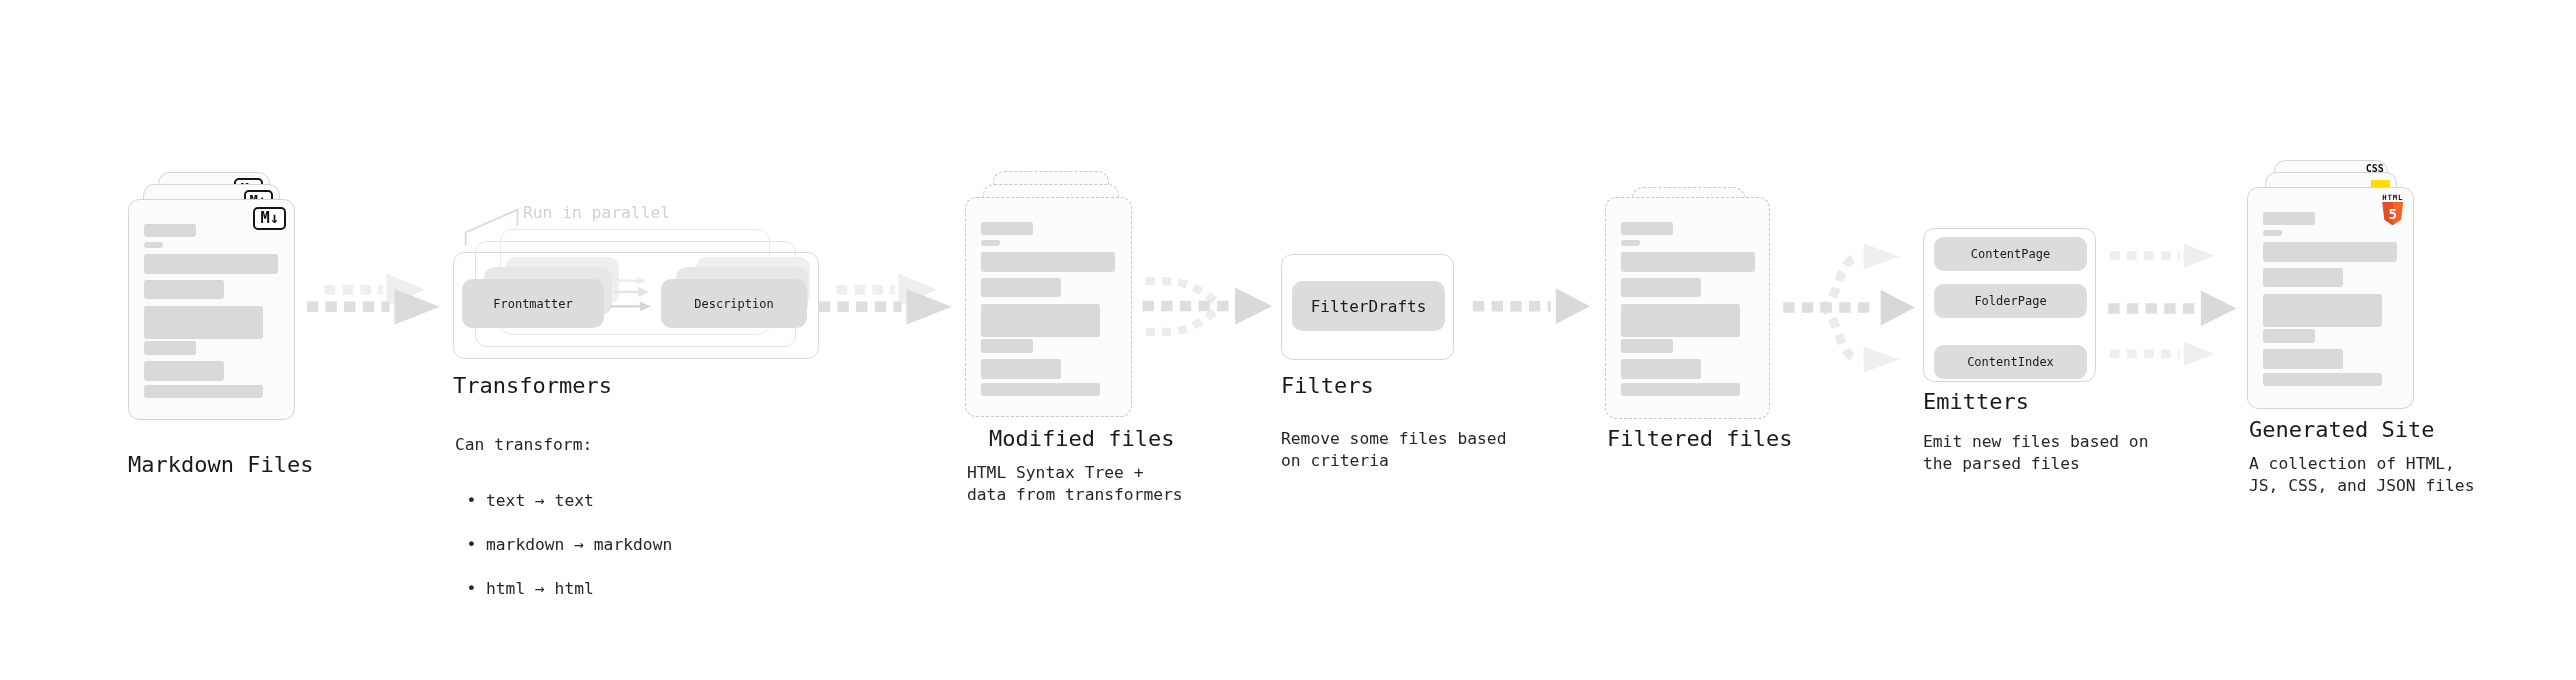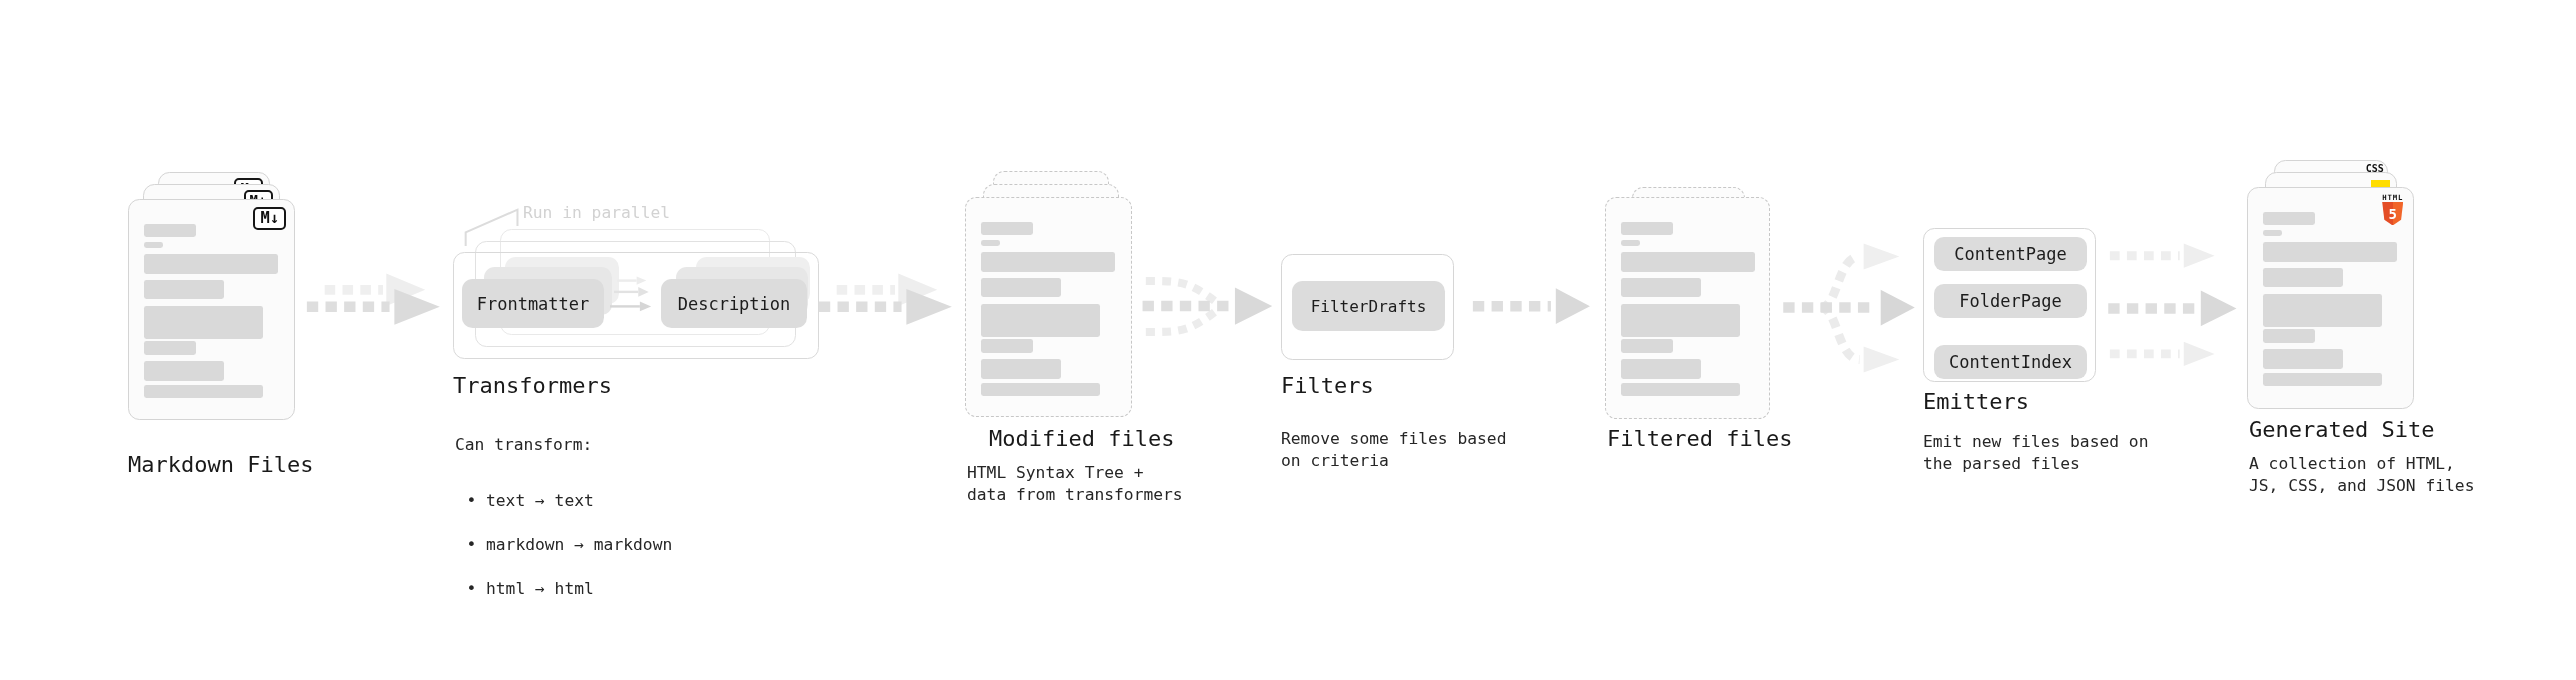--- a/index.html
+++ b/index.html
@@ -21,21 +21,21 @@
   .b8{top:185px;width:119px;height:13px;}
   
   .badge-md{position:absolute;border:2.4px solid #161616;border-radius:4.9px;background:#ffffff;
             color:#111;font-weight:bold;display:flex;align-items:center;justify-content:center;box-sizing:border-box;}
   
   .stage-title{position:absolute;font-size:22px;line-height:24.4px;color:#191919;font-weight:500;white-space:nowrap;}
   .note{position:absolute;font-size:16.3px;line-height:22px;color:#262626;white-space:pre-line;}
   .annotation{position:absolute;font-size:16.3px;color:#d2d2d2;white-space:nowrap;}
   
   .pill{position:absolute;background:#dcdcdc;border-radius:10.6px;display:flex;align-items:center;
-        justify-content:center;font-size:17px;color:#1c1c1c;box-sizing:border-box;white-space:nowrap;}
+        justify-content:center;font-size:12px;color:#1c1c1c;box-sizing:border-box;white-space:nowrap;}
   .ghost{position:absolute;border-radius:10.6px;}
   .box{position:absolute;border-radius:11.4px;box-sizing:border-box;}
   
   .html5-icon{position:absolute;width:21px;text-align:center;}
   .html5-word{font-size:7.3px;font-weight:bold;letter-spacing:0.8px;color:#111;line-height:9px;}
   .html5-shield{width:21px;height:23.6px;background:linear-gradient(90deg,#e44d26 50%,#f16529 50%);
         clip-path:polygon(0 0,100% 0,90% 76%,50% 100%,10% 76%);color:#fff;font-size:14px;font-weight:bold;
         display:flex;align-items:center;justify-content:center;}
   .css-icon{position:absolute;width:16.3px;text-align:center;}
   .css-word{font-size:10px;font-weight:bold;color:#111;line-height:7.3px;}

